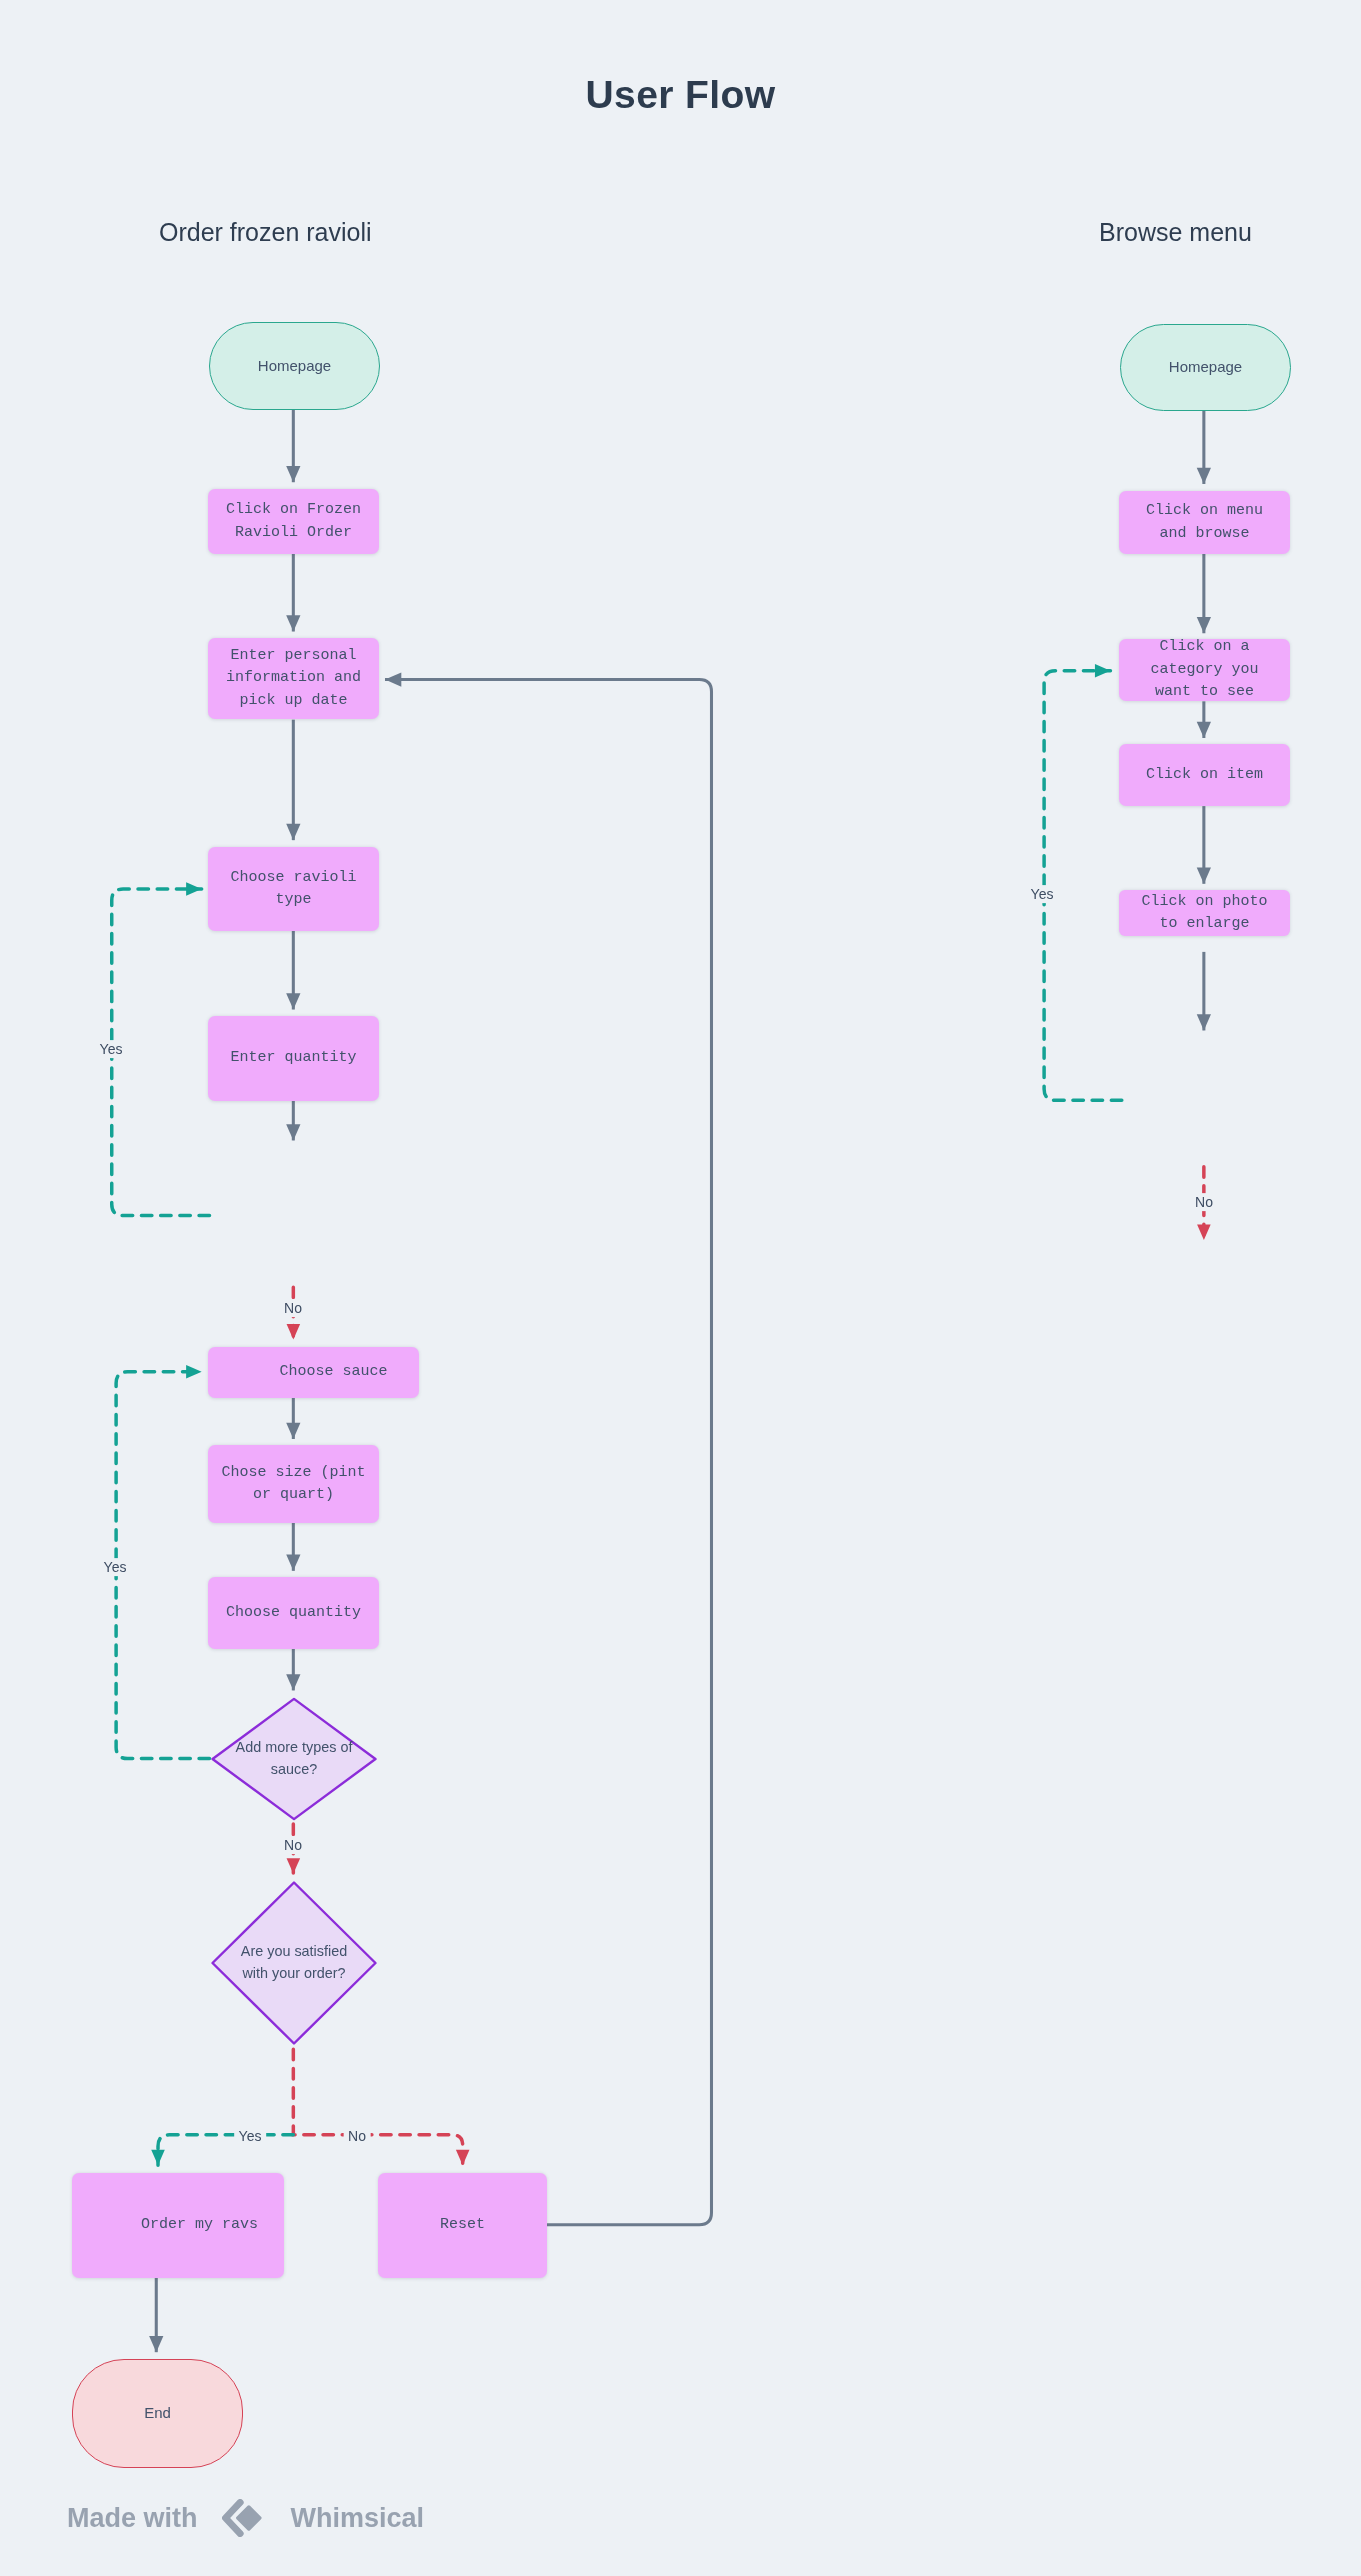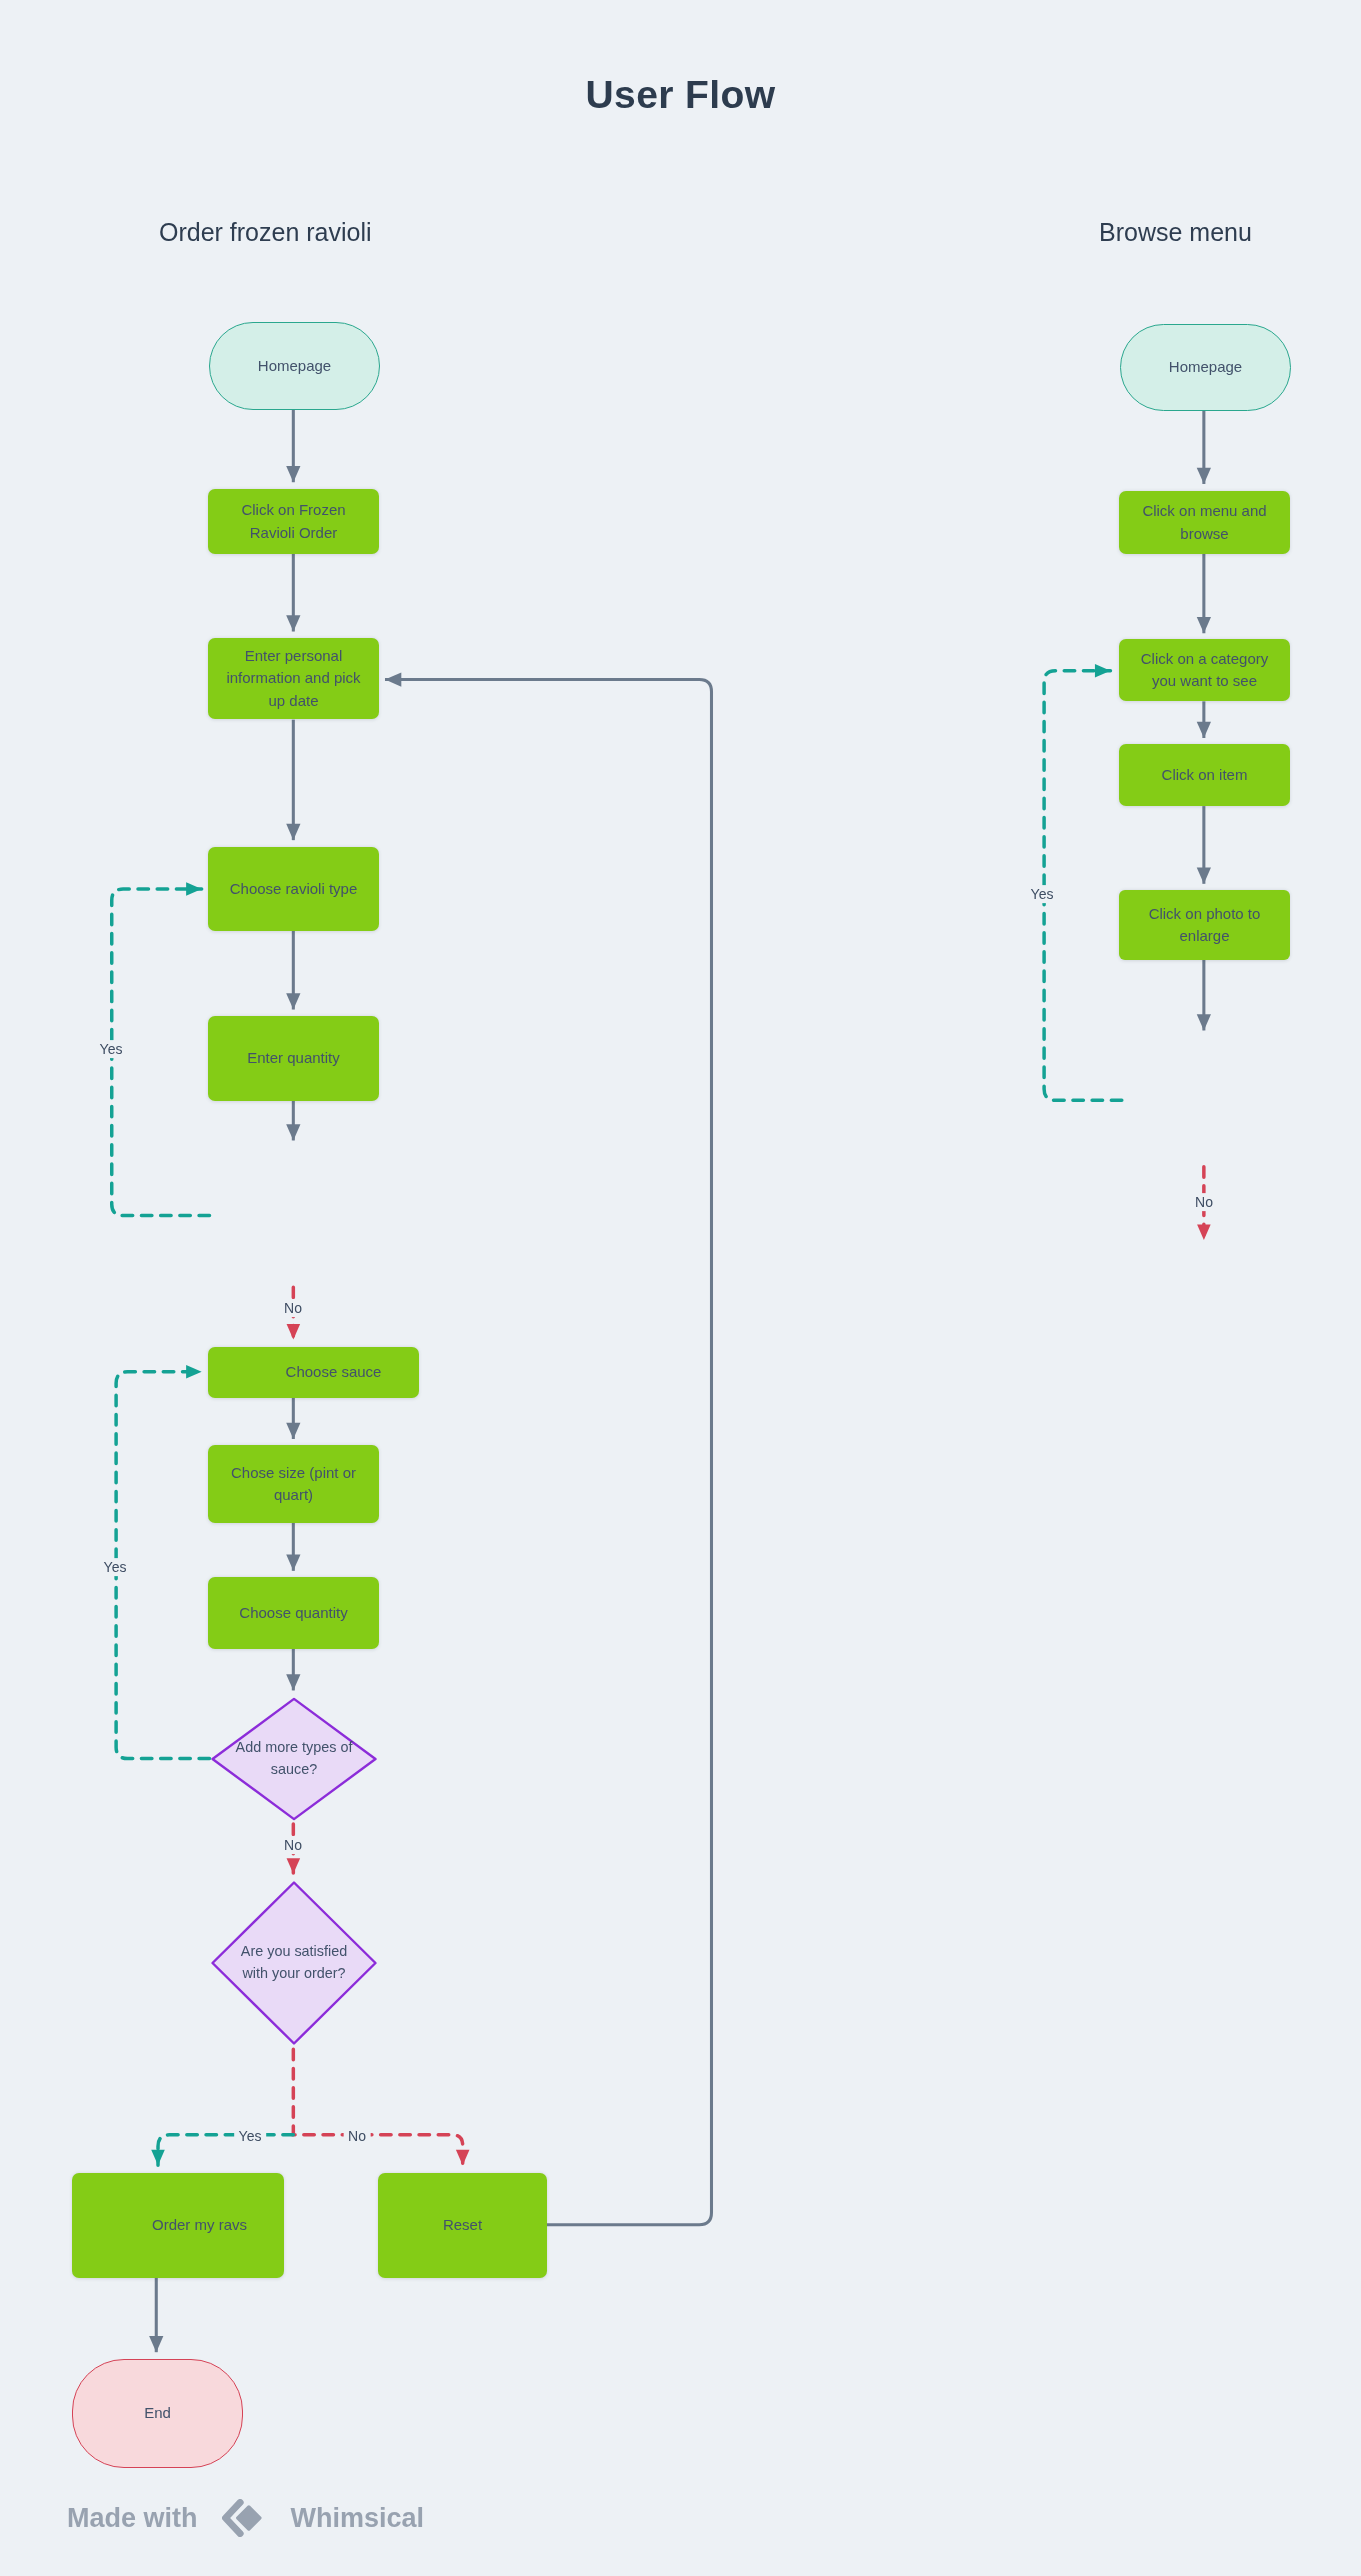--- a/index.html
+++ b/index.html
@@ -4,21 +4,21 @@
 <style>
   html,body{margin:0;padding:0;background:#edf1f5;}
   .canvas{position:relative;width:1361px;height:2576px;background:#edf1f5;overflow:hidden;
           font-family:"Liberation Sans","DejaVu Sans",sans-serif;color:#42526b;}
   .page-title{position:absolute;left:0;right:0;top:73px;text-align:center;
               font-size:39px;font-weight:bold;color:#2d3c4e;letter-spacing:0.4px;}
   .col-heading{position:absolute;font-size:25px;color:#2e3d50;white-space:nowrap;}
   .edges{position:absolute;left:0;top:0;}
   .node{position:absolute;display:flex;align-items:center;justify-content:center;
         text-align:center;font-size:15px;line-height:1.5;color:#42526b;}
-  .process{background:#84cc16;border-radius:7px;box-shadow:0 0.9px 3.5px rgba(44,62,82,.15);}
+  .process{background:#f0abfc;border-radius:7px;box-shadow:0 0.9px 3.5px rgba(44,62,82,.15);font-family:Liberation Mono, monospace;}
   .process .node-label{padding:0 11.4px;}
   .pill{border-radius:52px;border:1.7px solid;}
   .pill.start{background:#d4efe8;border-color:#2aa78e;}
   .pill.end{background:#f8d9dc;border-color:#d54356;}
   .decision{background:transparent;}
   .decision .shape{position:absolute;left:0;top:0;width:100%;height:100%;}
   .decision .node-label{position:relative;width:74%;font-size:14.4px;}
   .edge-label{position:absolute;transform:translate(-50%,-50%);background:#edf1f5;
               padding:0.9px 4.4px;font-size:14px;color:#3e4d63;white-space:nowrap;}
   .footer{position:absolute;left:67px;top:2499px;display:flex;align-items:center;gap:24px;
@@ -135,21 +135,21 @@
   </div>
   <div class="node process" style="left:1119px;top:491px;width:171px;height:63px;">
     <span class="node-label">Click on menu and browse</span>
   </div>
   <div class="node process" style="left:1119px;top:639px;width:171px;height:62px;">
     <span class="node-label">Click on a category you want to see</span>
   </div>
   <div class="node process" style="left:1119px;top:744px;width:171px;height:62px;">
     <span class="node-label">Click on item</span>
   </div>
-  <div class="node process" style="left:1119px;top:890px;width:171px;height:70px;border-radius:6px;">
+  <div class="node process" style="left:1119px;top:890px;width:171px;height:46px;border-radius:6px;">
     <span class="node-label">Click on photo to enlarge</span>
   </div>
 
 
 
   <div class="edge-label" style="left:111px;top:1049px;">Yes</div>
   <div class="edge-label" style="left:293px;top:1308px;">No</div>
   <div class="edge-label" style="left:115px;top:1567px;">Yes</div>
   <div class="edge-label" style="left:293px;top:1845px;">No</div>
   <div class="edge-label" style="left:250px;top:2136px;">Yes</div>

